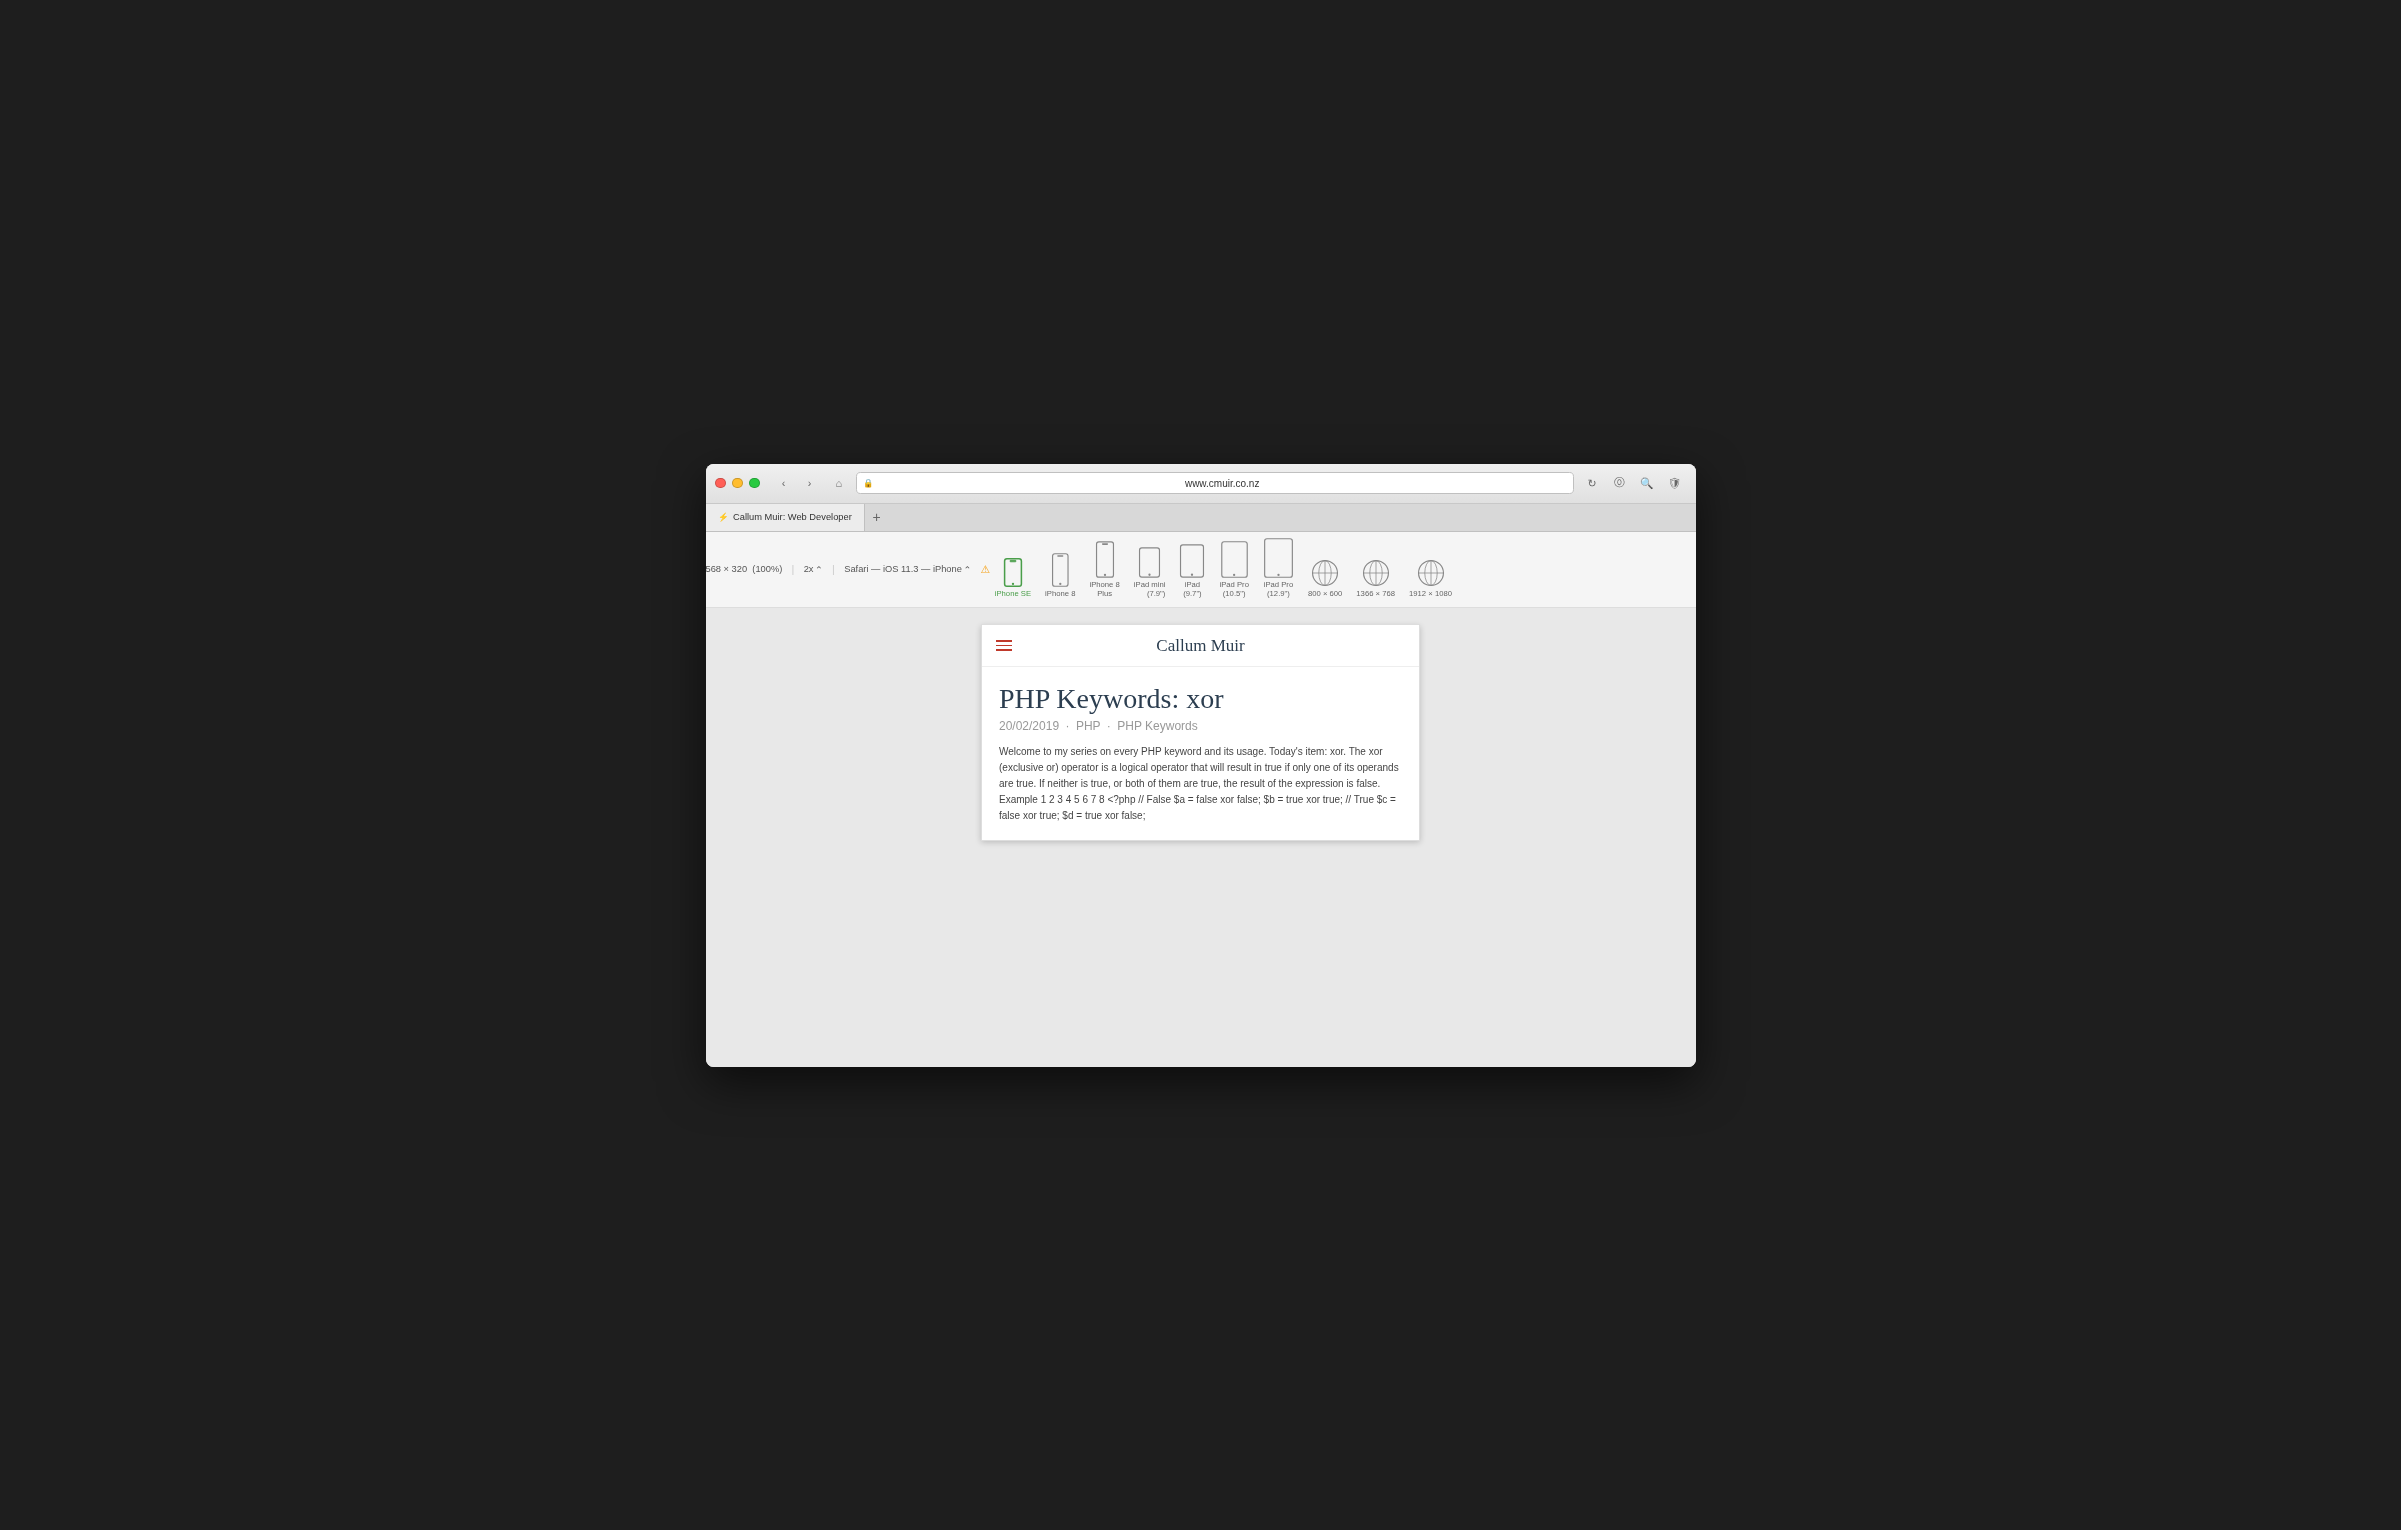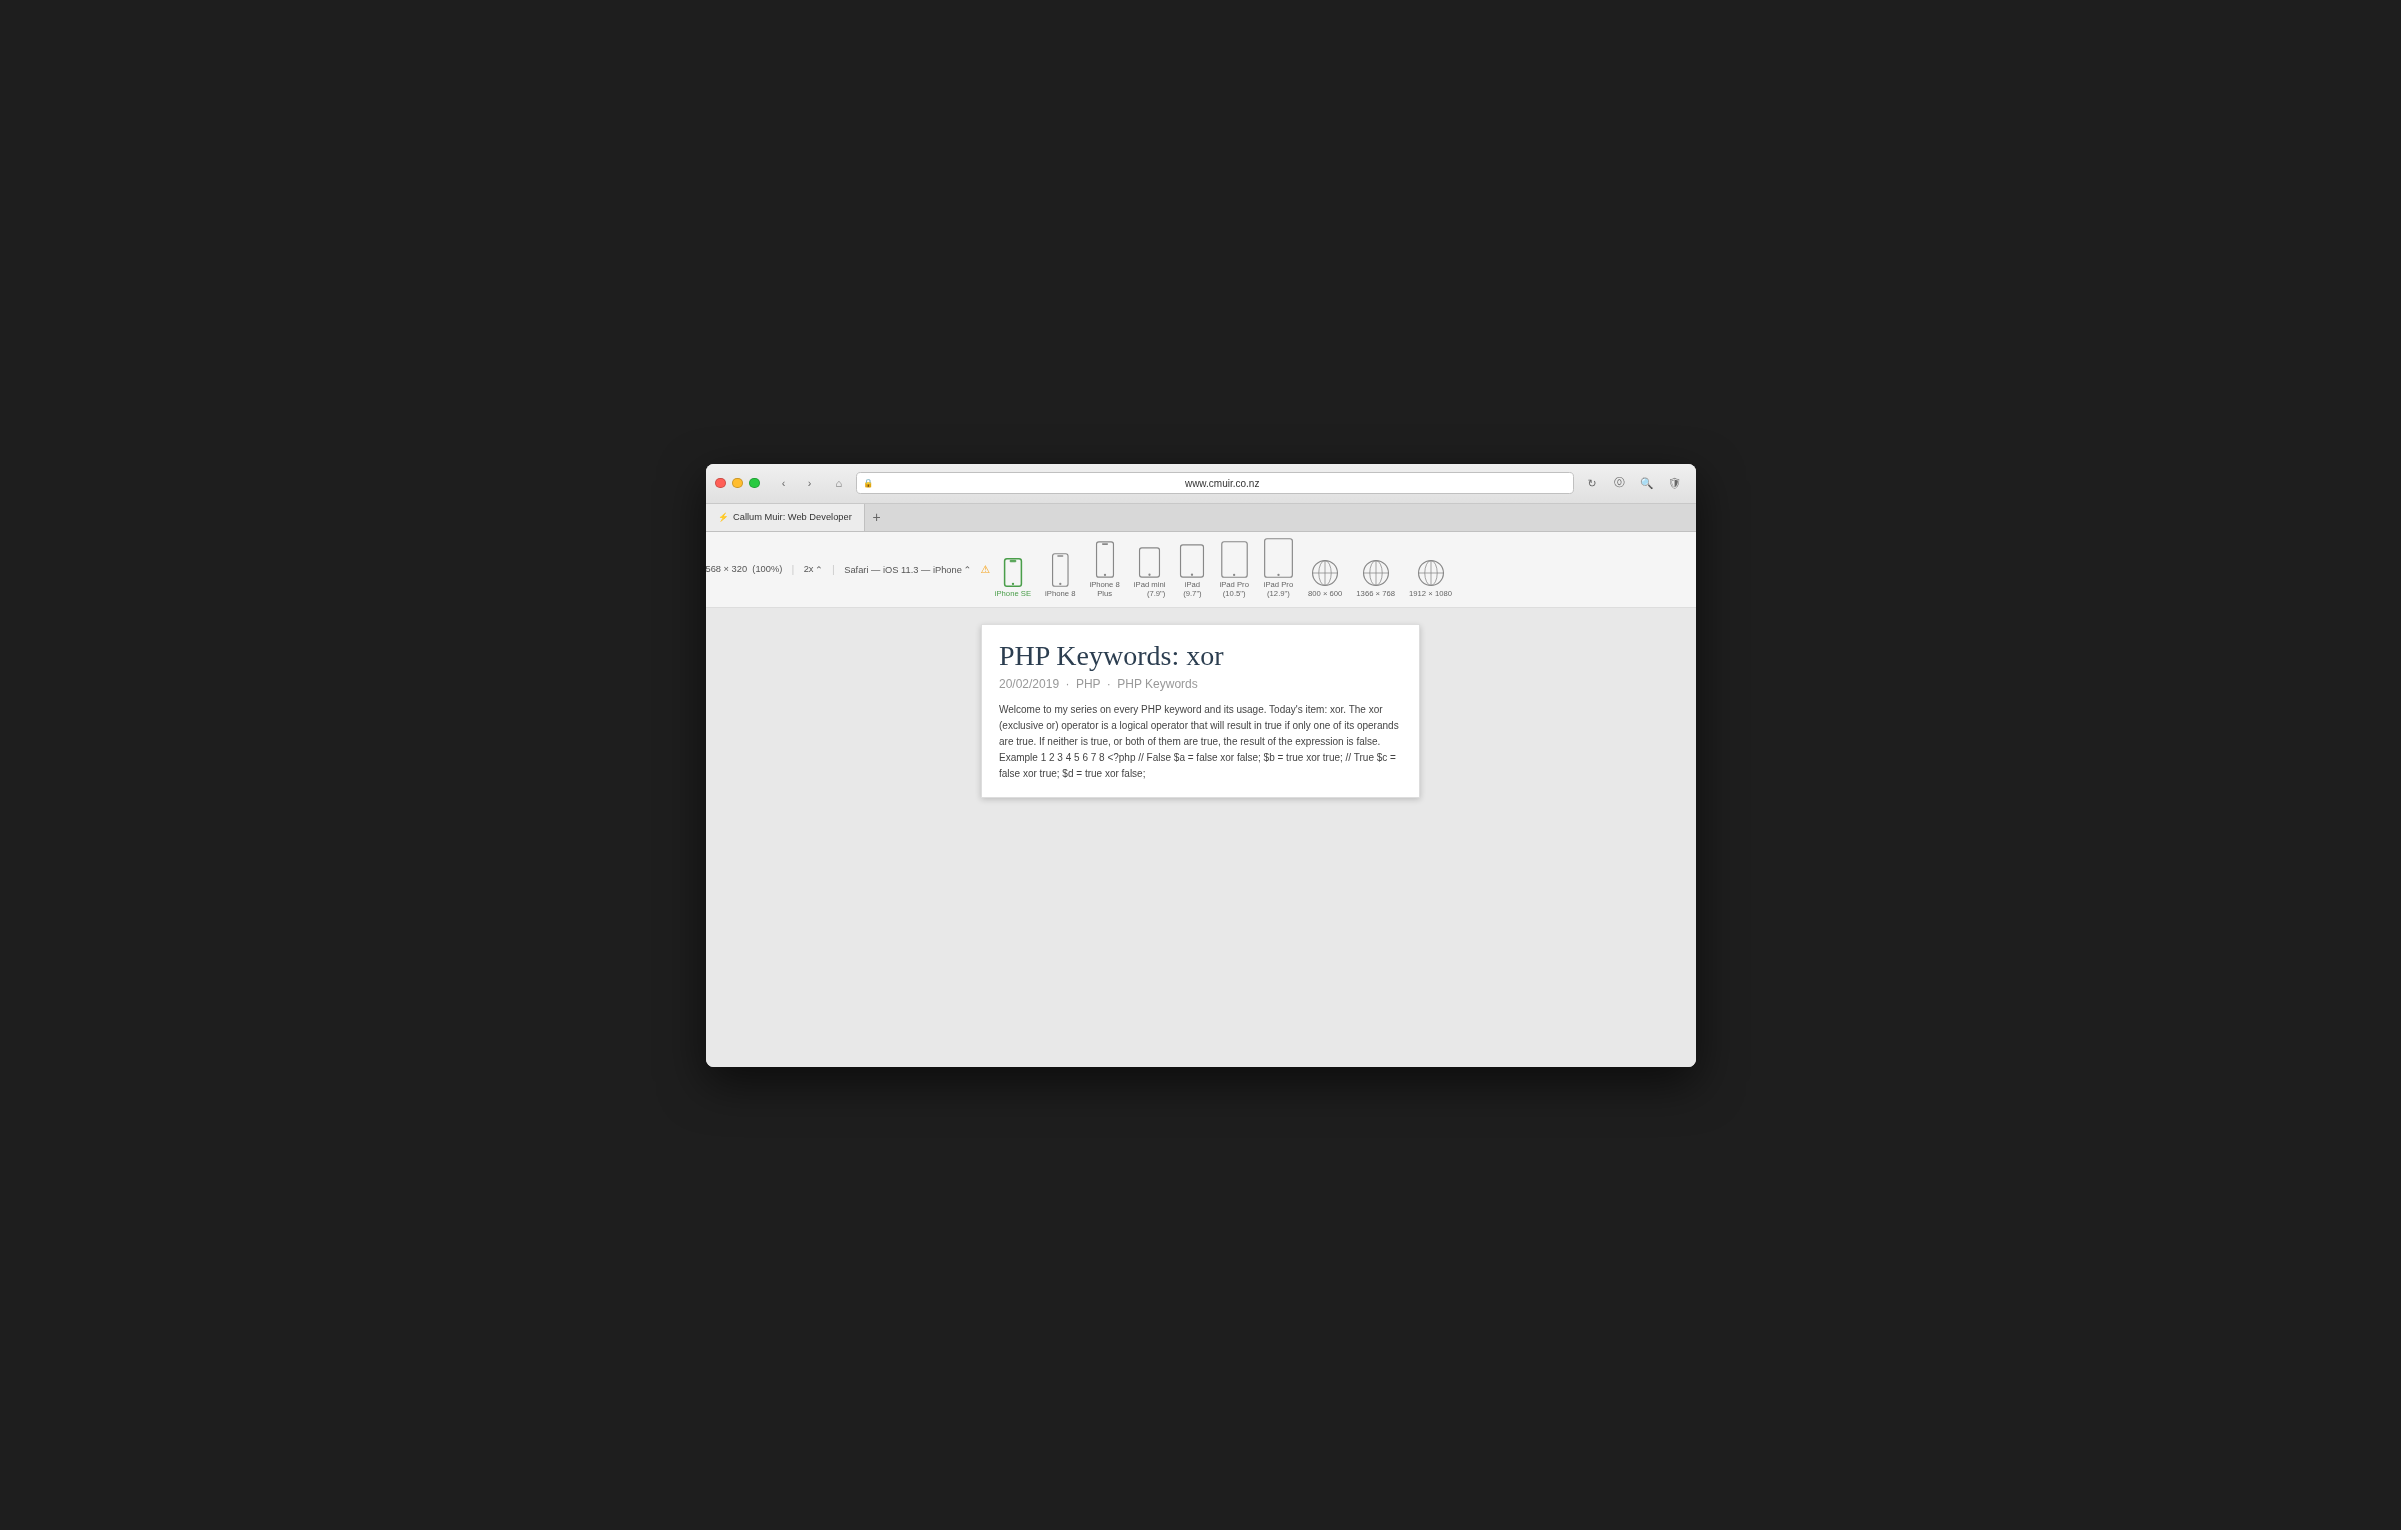--- a/index.html
+++ b/index.html
@@ -168,21 +168,21 @@
       gap: 1.5px;
       background: none;
       border: none;
       cursor: pointer;
       font-size: 9.3px;
       color: #555;
       justify-content: center;
     }
     .user-agent-btn {
       display: flex;
-      align-items: flex-end;
+      align-items: center;
       gap: 1.5px;
       background: none;
       border: none;
       cursor: pointer;
       font-size: 9.3px;
       color: #555;
     }
     .warning-icon { color: #f5a623; font-size: 10.8px; }
     .device-picker {
       display: flex;
@@ -449,20 +449,28 @@
         </div>
         <span class="device-label">1912 × 1080</span>
       </div>
 
     </div>
   </div>
 
   <div class="browser-content">
     <div class="site-preview">
 
+      <div class="site-header">
+        <div class="hamburger-icon">
+          <div class="hamburger-line"></div>
+          <div class="hamburger-line"></div>
+          <div class="hamburger-line"></div>
+        </div>
+        <h1 class="site-title">Callum Muir</h1>
+      </div>
 
       <div class="site-main">
         <h2 class="article-title">PHP Keywords: xor</h2>
         <div class="article-meta">
           <span>20/02/2019</span>
           <span class="dot">·</span>
           <span>PHP</span>
           <span class="dot">·</span>
           <span>PHP Keywords</span>
         </div>

